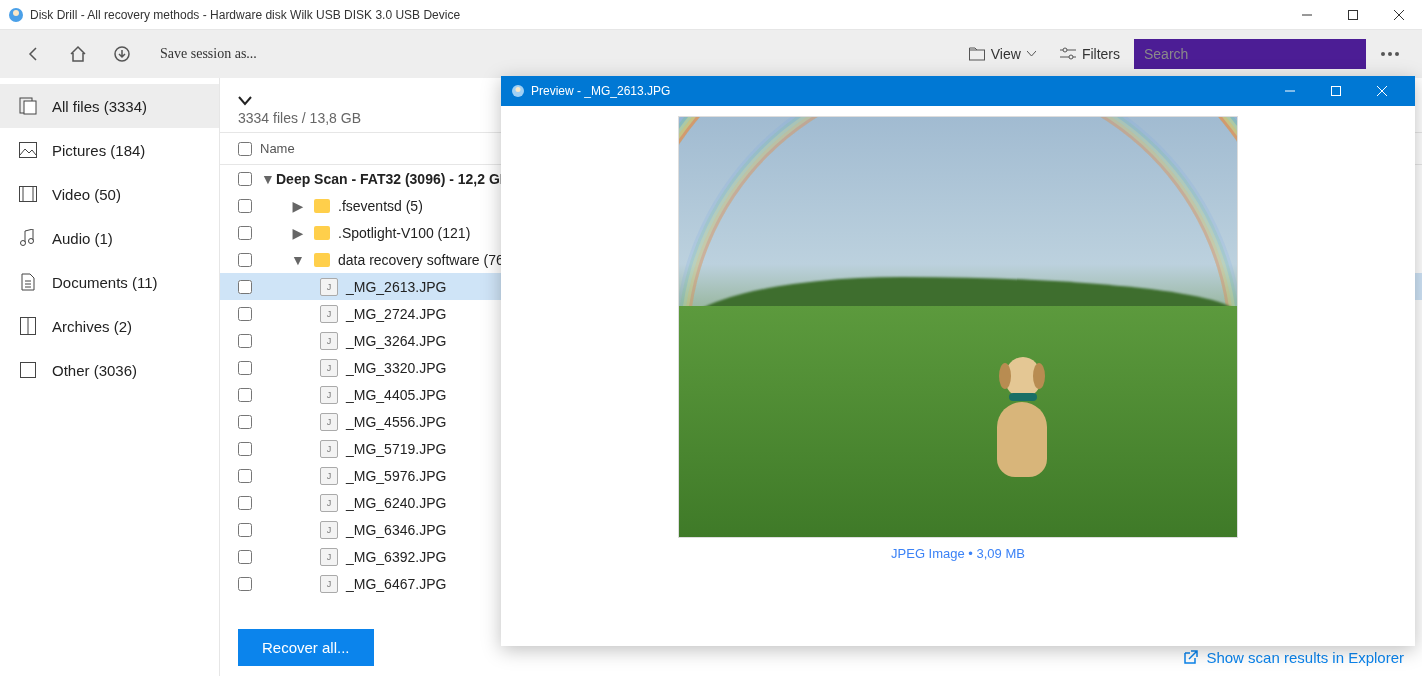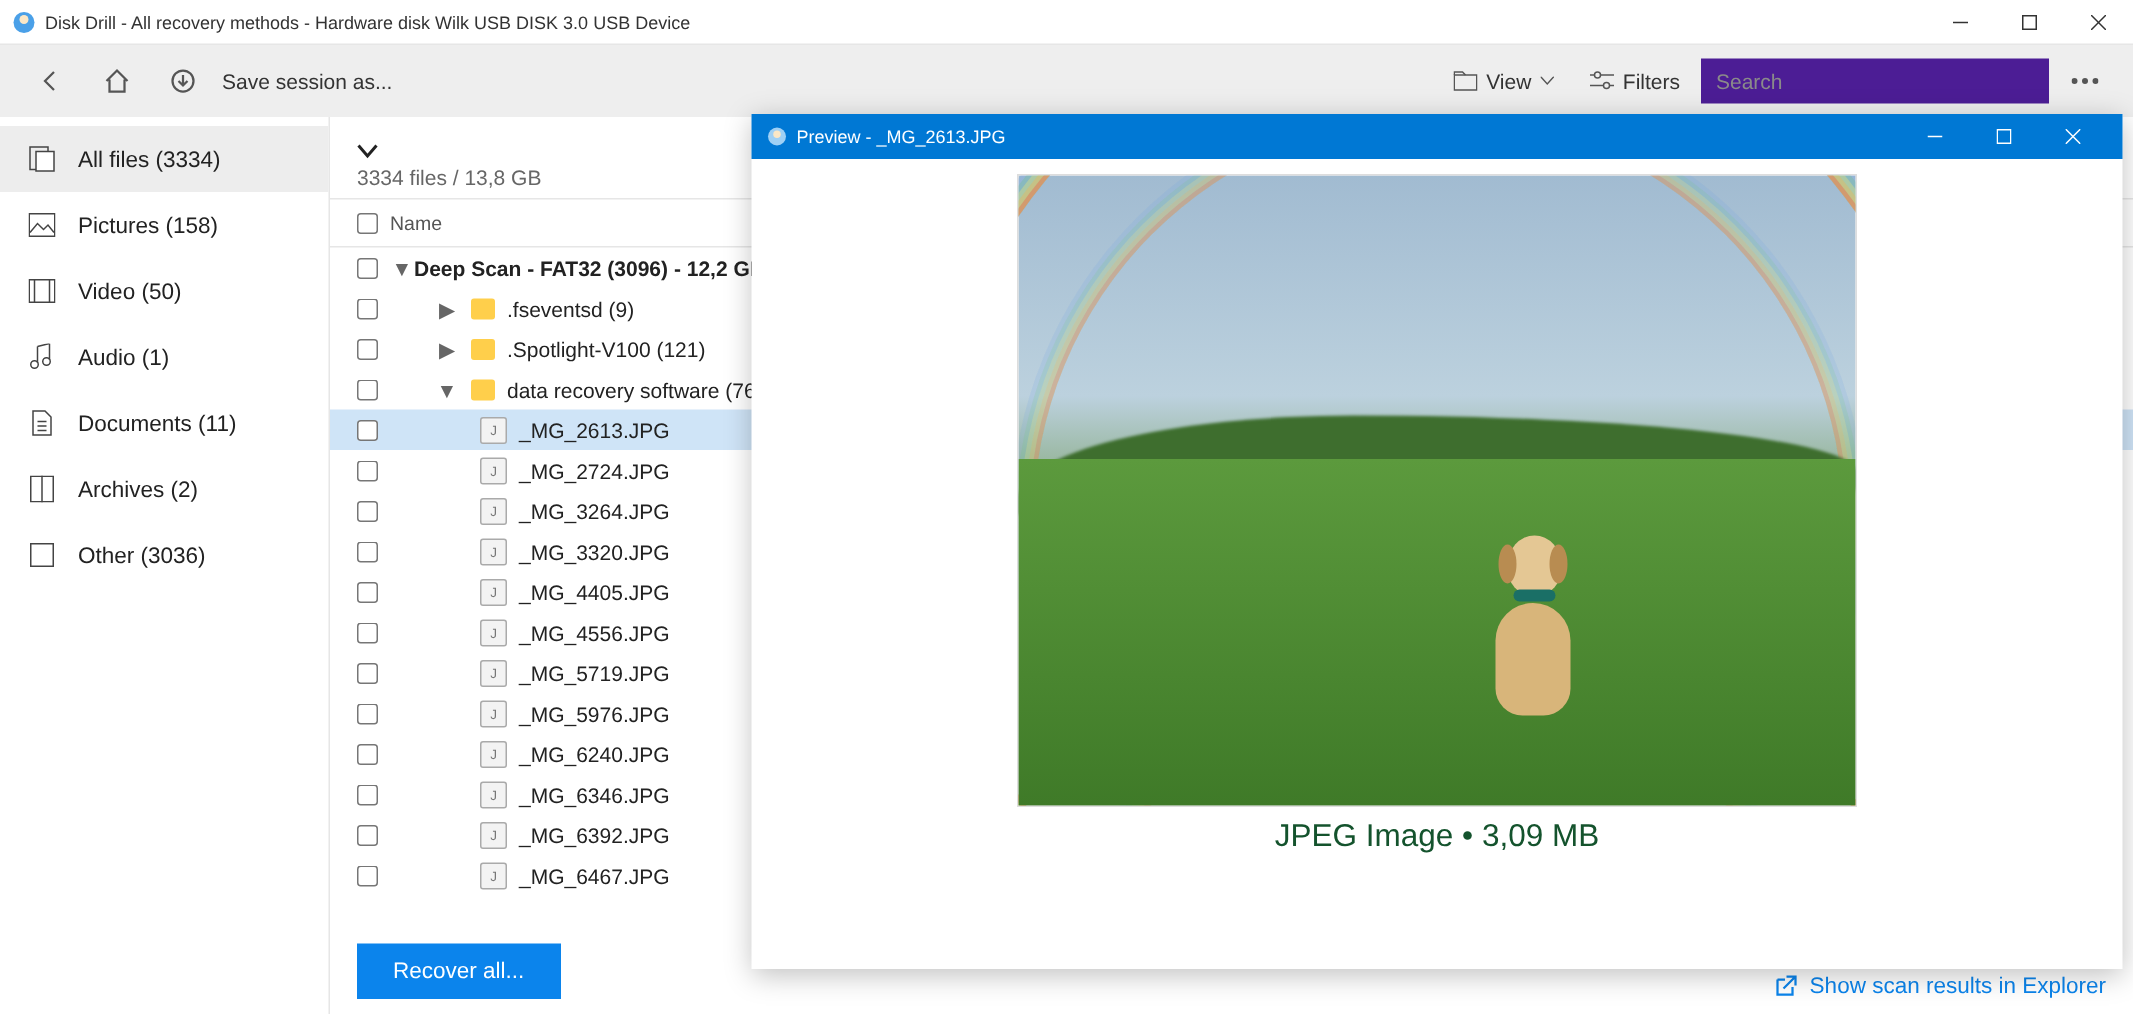--- a/index.html
+++ b/index.html
@@ -59,21 +59,21 @@
     box-shadow: 0 0 0 3px rgba(235,80,70,.35), 0 0 0 6px rgba(255,180,60,.3), 0 0 0 9px rgba(255,240,110,.3), 0 0 0 12px rgba(100,200,120,.25), 0 0 0 15px rgba(110,160,230,.25); }
   .rainbow2 { top:-40px; left:10px; width:540px;height:540px; opacity:.6; }
   .grass { position:absolute; left:0; right:0; bottom:0; height:55%; background:linear-gradient(#5c9a3d,#3f7a28); }
   .tree-bg { position:absolute; left:0; right:0; top:38%; height:22%; background:#3e6e2e; border-radius:40% 60% 30% 50% / 60% 40% 50% 30%; filter:blur(1px);}
   .dog { position:absolute; bottom:60px; right:180px; width:70px; height:120px; }
   .dog .body { position:absolute; bottom:0; left:10px; width:50px; height:75px; background:#d8b57a; border-radius:25px 25px 18px 18px; }
   .dog .head { position:absolute; top:0; left:18px; width:36px; height:40px; background:#e4c794; border-radius:50% 50% 45% 45%; }
   .dog .ear { position:absolute; width:12px;height:26px;background:#b88c51;border-radius:50%; top:6px;}
   .dog .ear.l{left:12px;} .dog .ear.r{right:12px;}
   .dog .collar{position:absolute;top:36px;left:22px;width:28px;height:8px;background:#1a6f66;border-radius:4px;}
-  .pv-caption { font-size:21px; color:#14532d; padding-top:8px; }
+  .pv-caption { font-size:13px; color:#3b82f6; padding-top:8px; }
   .pv-meta { width:100%; font-size:13px; padding:14px 0 0 0; }
   .pv-meta div { display:flex; gap:18px; padding:2px 0; }
   .pv-meta .label { width:90px; color:#777; }
 
   input[type=checkbox]{ width:14px; height:14px; }
 </style>
 </head>
 <body>
 
 <div class="titlebar">
@@ -112,21 +112,21 @@
       <svg width="18" height="18" viewBox="0 0 18 18">
         <path d="M2 9 L9 2 L16 9 M4 8 V16 H14 V8" stroke="#555" fill="none" stroke-width="1.5"></path>
       </svg>
     </div>
   <div class="tb-icon">
       <svg width="18" height="18" viewBox="0 0 18 18">
         <circle cx="9" cy="9" r="7" stroke="#555" fill="none" stroke-width="1.5"></circle>
         <path d="M9 5 V11 M6 9 L9 12 L12 9" stroke="#555" fill="none" stroke-width="1.5"></path>
       </svg>
     </div>
-  <span style="margin-left:4px;">Save session as...</span>
+  <span style="margin-left:16px;font-family:Liberation Serif, serif;">Save session as...</span>
   <div class="right">
     <div class="tb-btn">
       <svg width="16" height="14">
           <rect x="0.5" y="3" width="15" height="10" stroke="#555" fill="none"></rect>
           <path d="M0.5 3 L0.5 1 H6 L8 3" stroke="#555" fill="none"></path>
         </svg>
       <span>View</span>
       <svg width="9" height="6">
           <path d="M0 0 L4.5 5 L9 0" stroke="#555" fill="none"></path>
         </svg>
@@ -164,21 +164,21 @@
         </span>
         <span>All files (3334)</span>
       </div>
     <div class="side-item">
         <span class="side-icon">
           <svg width="18" height="16">
             <rect x="0.5" y="0.5" width="17" height="15" stroke="#444" fill="none"></rect>
             <path d="M1 13 L6 7 L10 11 L13 8 L17 13" stroke="#444" fill="none"></path>
           </svg>
         </span>
-        <span>Pictures (158)</span>
+        <span>Pictures (184)</span>
       </div>
     <div class="side-item">
         <span class="side-icon">
           <svg width="18" height="16">
             <rect x="0.5" y="0.5" width="17" height="15" stroke="#444" fill="none"></rect>
             <line x1="4" y1="0" x2="4" y2="16" stroke="#444"></line>
             <line x1="14" y1="0" x2="14" y2="16" stroke="#444"></line>
           </svg>
         </span>
         <span>Video (50)</span>
@@ -243,21 +243,21 @@
           <span class="tri">▼</span>
           <span>Deep Scan - FAT32 (3096) - 12,2 GB</span>
         </div>
         <div class="row depth2">
           <span class="chk">
             <input type="checkbox" style="">
           </span>
           <span class="after-chk">
             <span class="tri">▶</span>
             <span class="folder"></span>
-            <span>.fseventsd (9)</span>
+            <span>.fseventsd (5)</span>
           </span>
         </div>
         <div class="row depth2">
           <span class="chk">
             <input type="checkbox" style="">
           </span>
           <span class="after-chk">
             <span class="tri">▶</span>
             <span class="folder"></span>
             <span>.Spotlight-V100 (121)</span>

